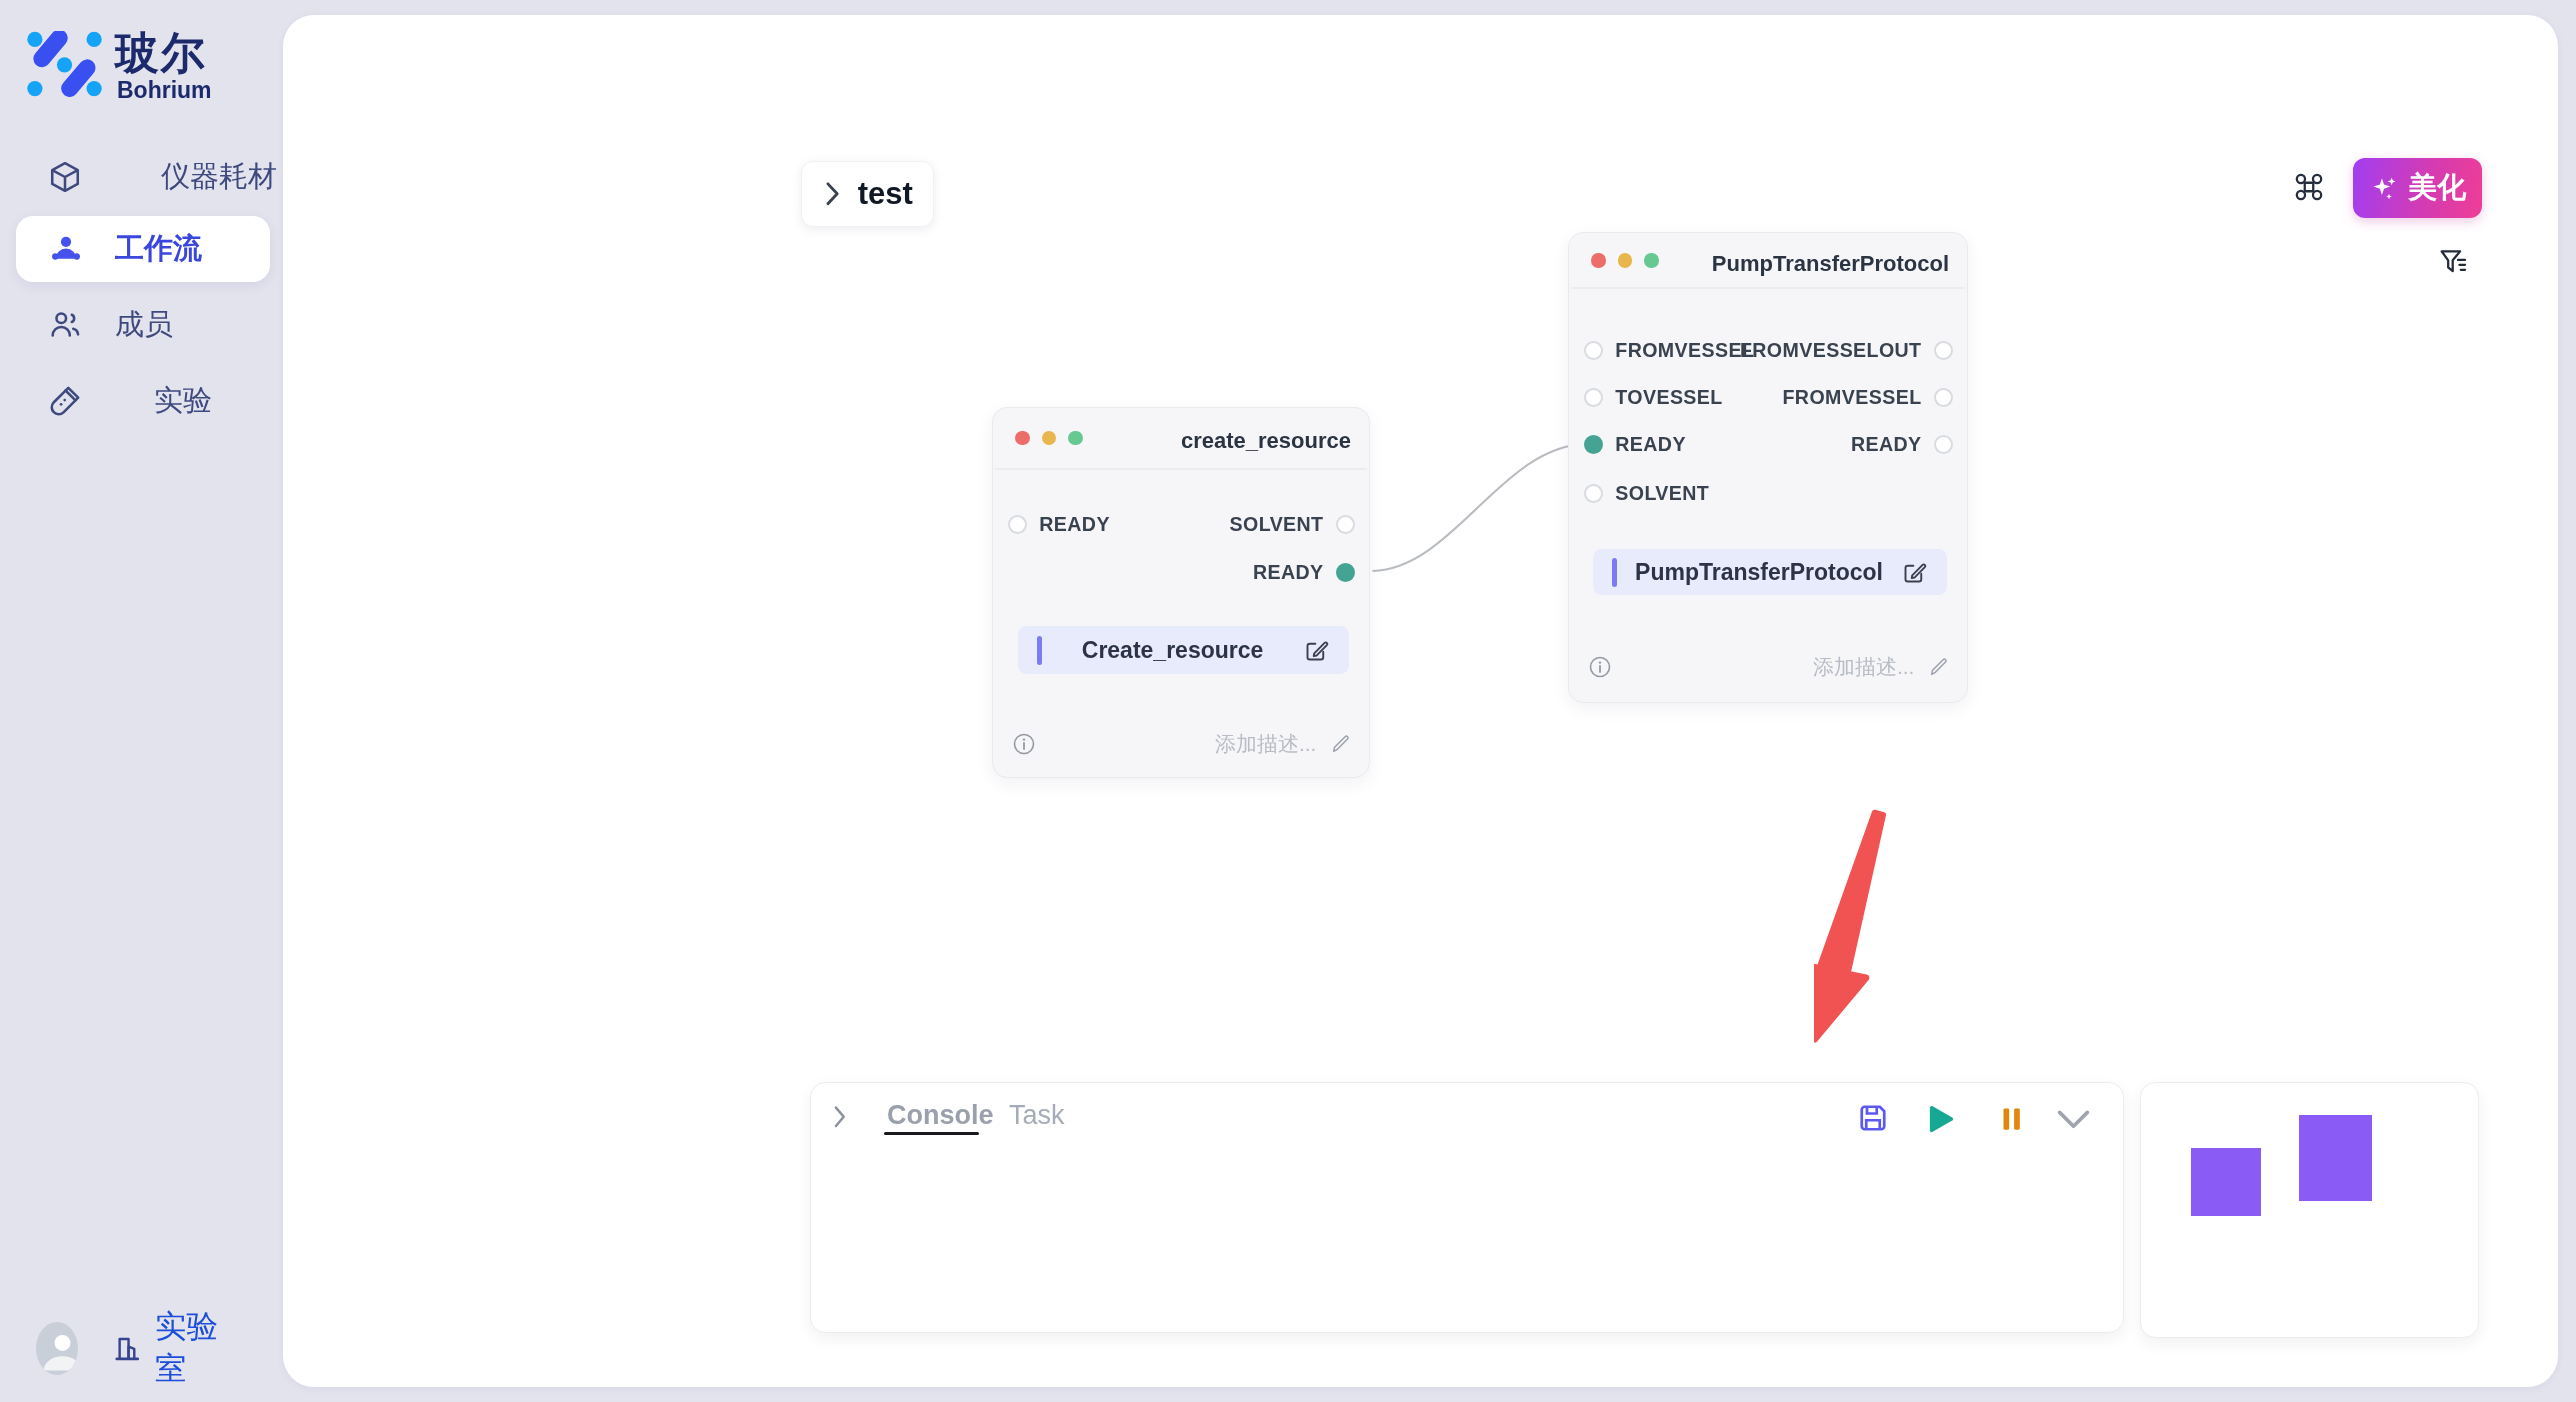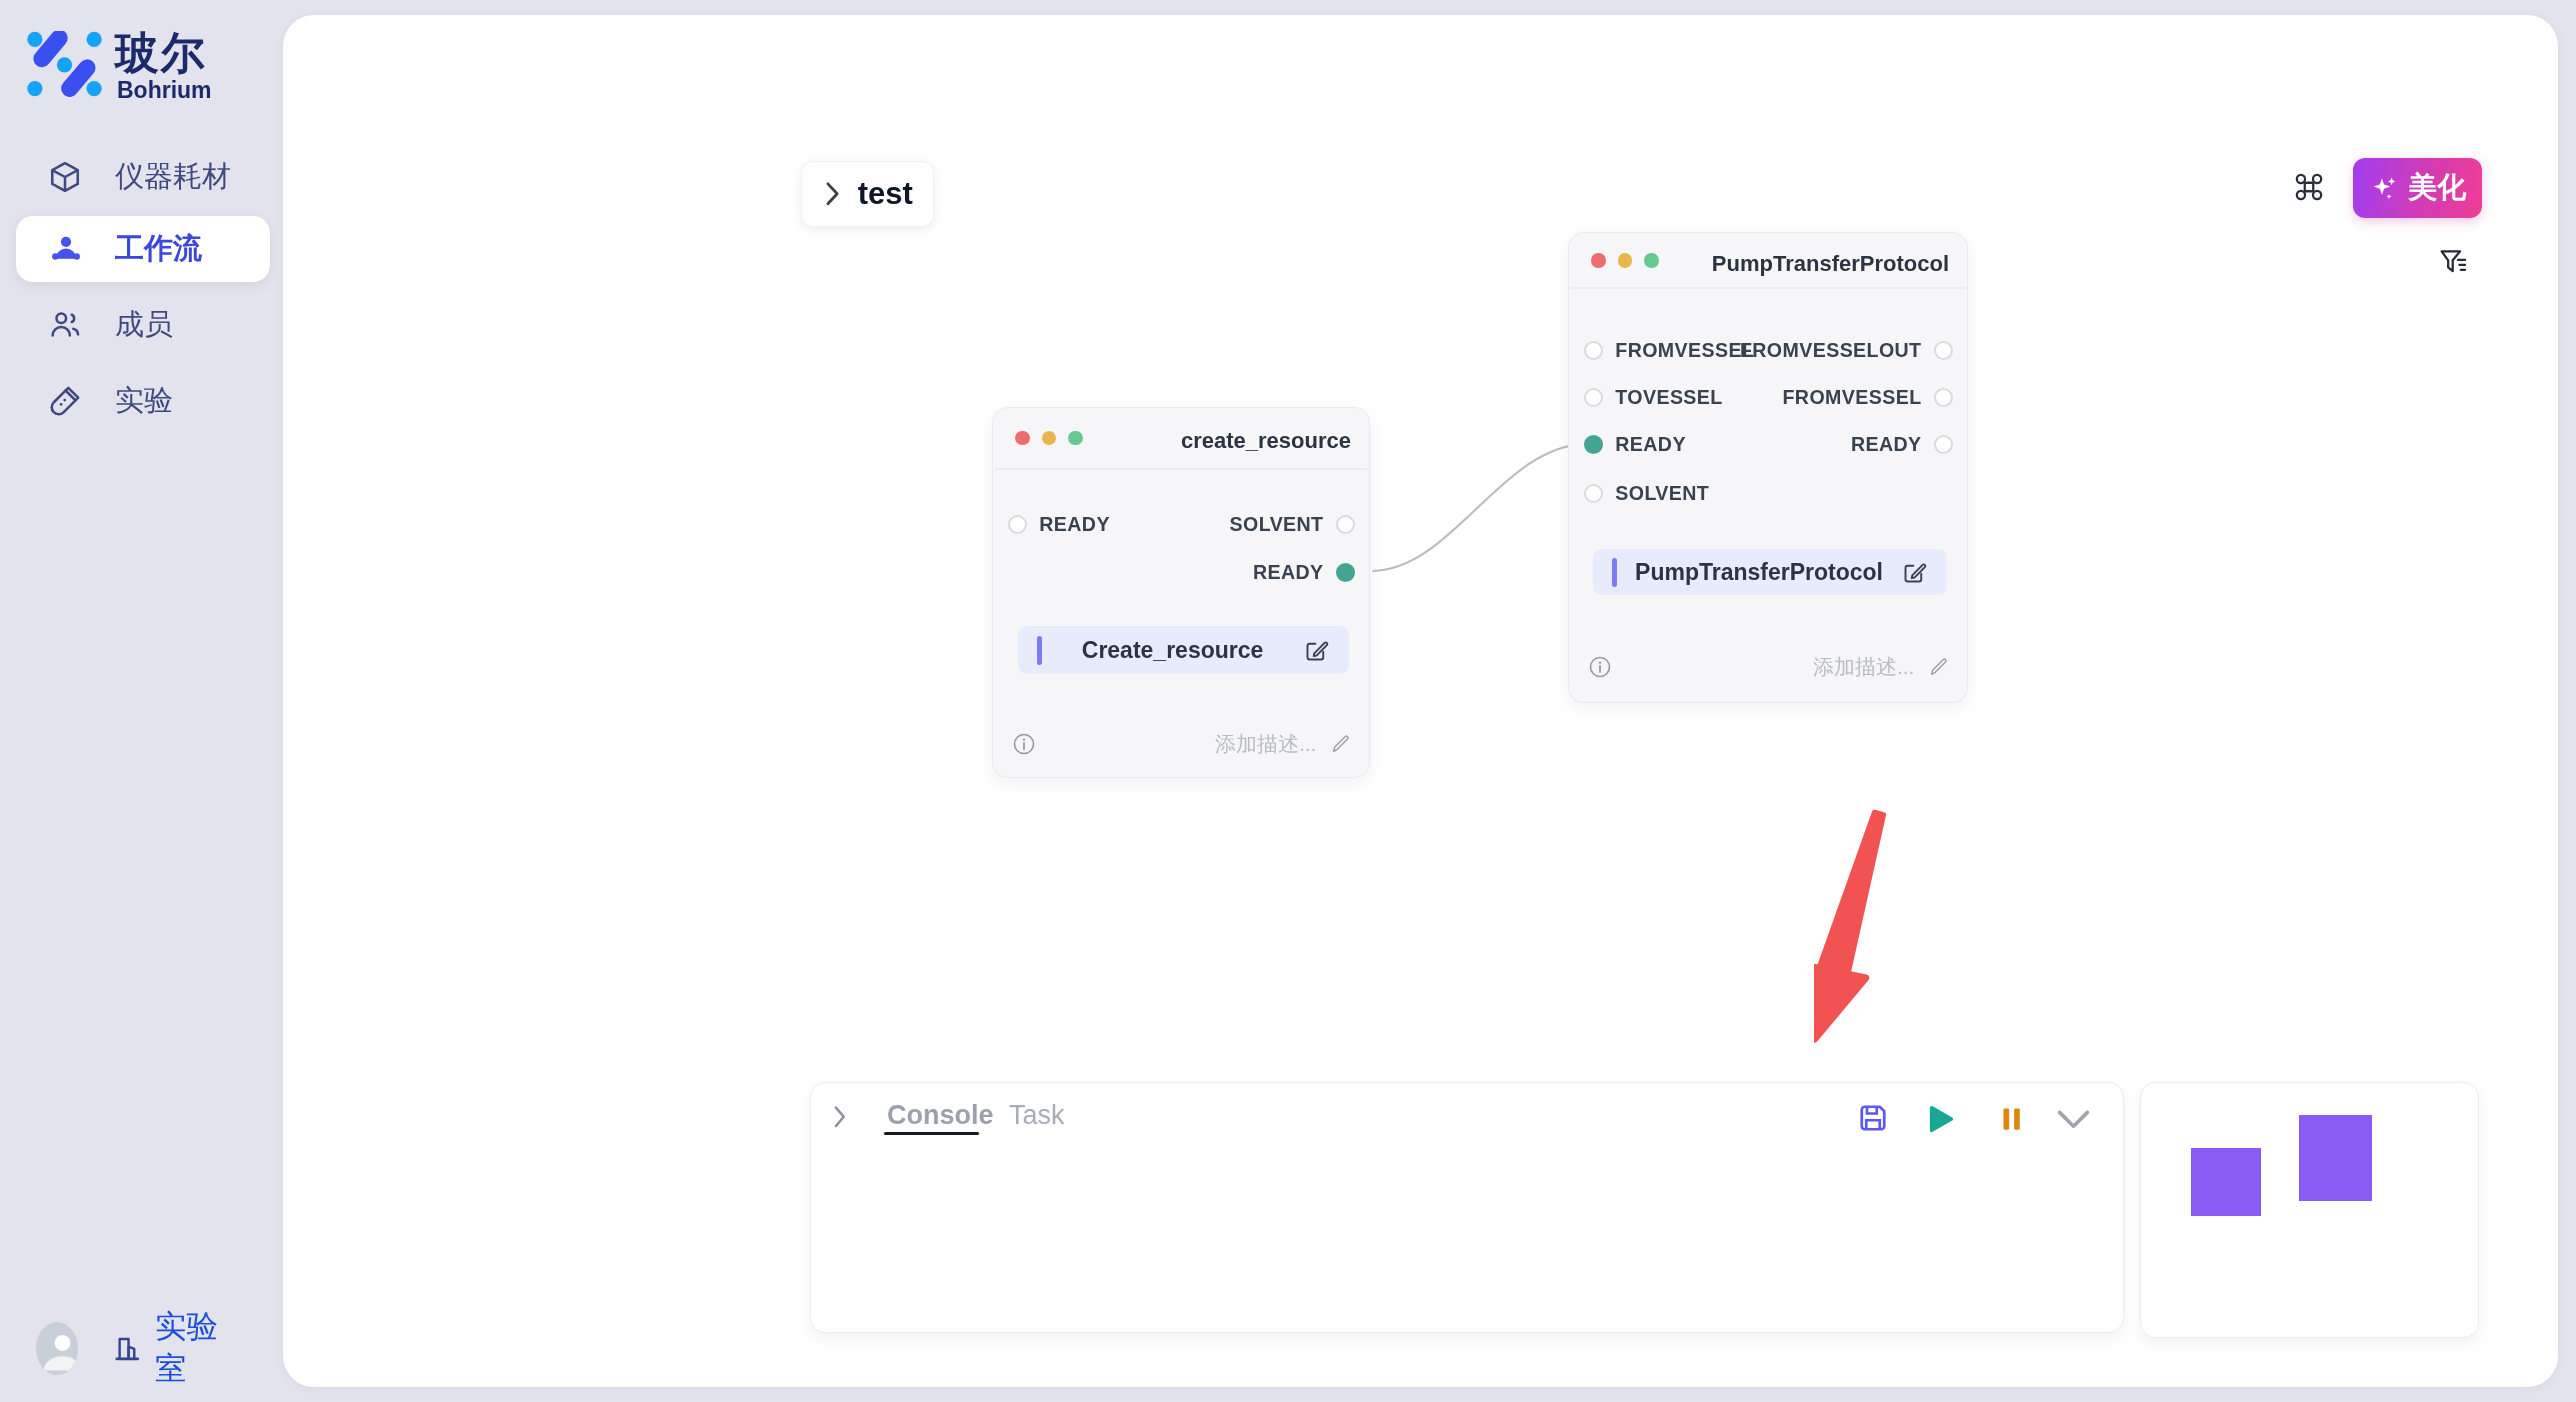--- a/index.html
+++ b/index.html
@@ -303,21 +303,21 @@
     <circle cx="80" cy="10" r="9" fill="#15a3f8"></circle>
     <circle cx="45" cy="40" r="9" fill="#15a3f8"></circle>
     <circle cx="10" cy="68" r="9" fill="#15a3f8"></circle>
     <circle cx="80" cy="68" r="9" fill="#15a3f8"></circle>
     <rect x="18" y="-2" width="20" height="52" rx="10" fill="#3a4ff0" transform="rotate(40 33 23)"></rect>
     <rect x="52" y="30" width="20" height="52" rx="10" fill="#3a4ff0" transform="rotate(40 62 55)"></rect>
   </svg>
   <div class="abs logo-zh" style="left: 115px; top: 24px;">玻尔</div>
   <div class="abs logo-en" style="left: 117px; top: 77px;">Bohrium</div>
 
-  <div class="abs side-item" style="top:139px;">
+  <div class="abs side-item" style="top:139px;gap:46px;">
     <svg class="side-icon" viewBox="0 0 24 24">
       <path d="M12 2.8 L20.5 7.4 V16.6 L12 21.2 L3.5 16.6 V7.4 Z" fill="none" stroke="#3e4a7e" stroke-width="1.7" stroke-linejoin="round"></path>
       <path d="M3.5 7.4 L12 12 L20.5 7.4 M12 12 V21.2" fill="none" stroke="#3e4a7e" stroke-width="1.7" stroke-linejoin="round"></path>
     </svg>
     <span class="lbl">仪器耗材</span>
   </div>
 
   <div class="abs side-item" style="top:287px;">
     <svg class="side-icon" viewBox="0 0 24 24">
       <circle cx="9.5" cy="7.5" r="3.2" fill="none" stroke="#3e4a7e" stroke-width="1.7"></circle>
@@ -331,21 +331,21 @@
   <div class="abs side-active">
     <svg class="side-icon" viewBox="0 0 24 24">
       <circle cx="12" cy="7.2" r="3.4" fill="#4553ec"></circle>
       <path d="M5.2 18.5 a6.8 6.8 0 0 1 13.6 0 Z" fill="#4553ec"></path>
       <circle cx="4.8" cy="17" r="2.1" fill="#4553ec"></circle>
       <circle cx="19.2" cy="17" r="2.1" fill="#4553ec"></circle>
     </svg>
     <span class="lbl">工作流</span>
   </div>
 
-  <div class="abs side-item" style="top:363px;">
+  <div class="abs side-item" style="top:363px;gap:39px;">
     <svg class="side-icon" viewBox="0 0 24 24">
       <path d="M14.2 3.2 L20.8 9.8 L11 19.6 a4.67 4.67 0 0 1 -6.6 -6.6 Z" fill="none" stroke="#3e4a7e" stroke-width="1.7" stroke-linejoin="round"></path>
       <path d="M12.4 5 L19 11.6" stroke="#3e4a7e" stroke-width="1.7" stroke-linecap="round"></path>
       <circle cx="9.4" cy="14.2" r=".9" fill="#3e4a7e"></circle>
       <circle cx="11.8" cy="11.4" r=".9" fill="#3e4a7e"></circle>
     </svg>
     <span class="lbl">实验</span>
   </div>
 
   <div id="user-row" class="abs">

